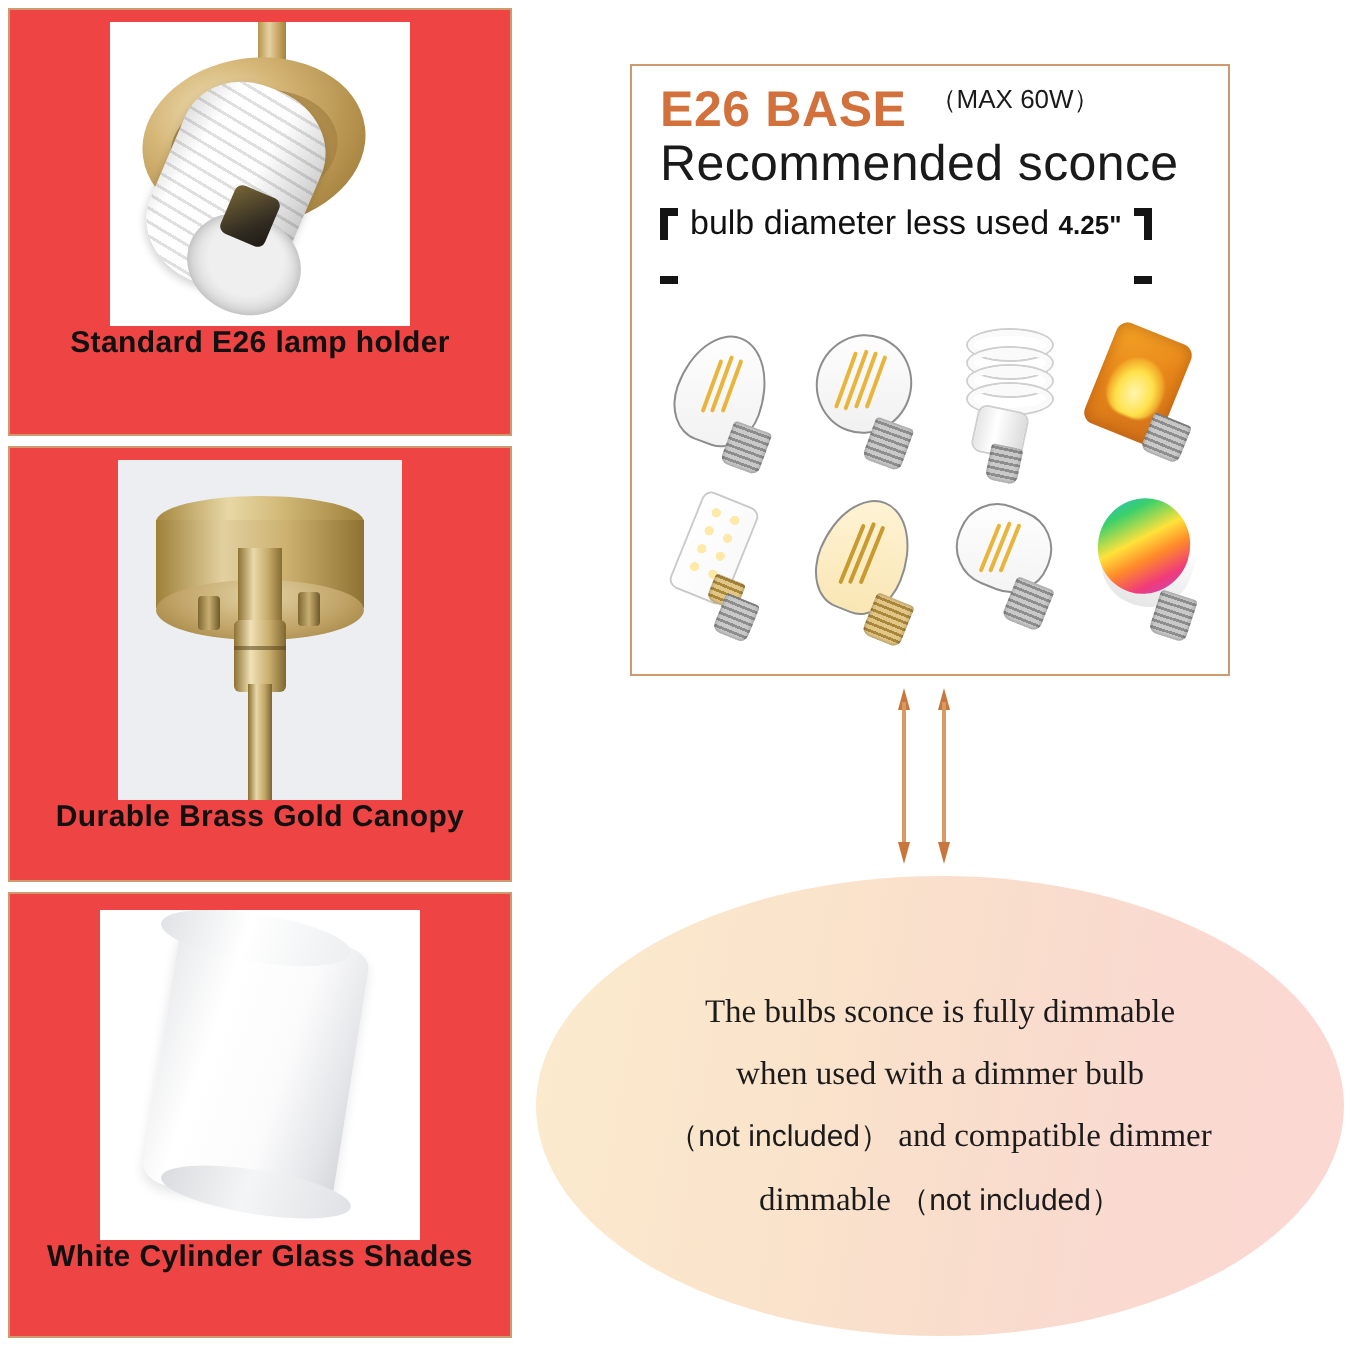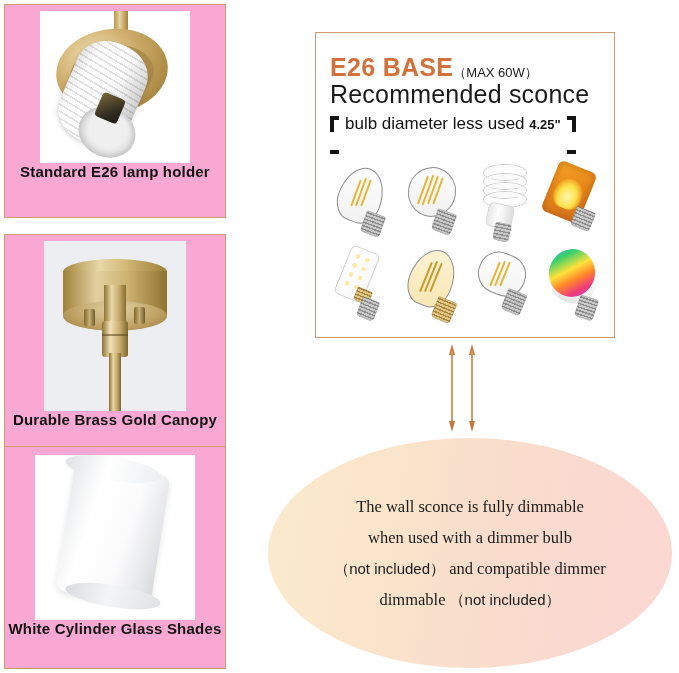--- a/index.html
+++ b/index.html
@@ -7,25 +7,25 @@
        font-family:"Liberation Sans",sans-serif;}
 
   .page{position:absolute;inset:0;background:#fff;}
 
   
   .panel{position:absolute;border:1.5px solid #cf9a6e;background:#fff;box-sizing:border-box;}
 
   
   .left-col{position:absolute;left:4px;top:4px;width:252px;height:665px;}
 
-  .lpanel{position:absolute;left:0;width:222px;border:1.5px solid #cf9a6e;
-          background:#f9a8d4;box-sizing:border-box;display:flex;flex-direction:column;
+  .lpanel{position:absolute;left:0;width:252px;border:1.5px solid #cf9a6e;
+          background:#ef4444;box-sizing:border-box;display:flex;flex-direction:column;
           align-items:center;justify-content:flex-start;}
   .lp1{top:0;height:214px;}
-  .lp2{top:219px;height:218px;margin-top:11px;}
+  .lp2{top:219px;height:218px;}
   .lp3{top:442px;height:223px;}
 
   .photo{position:relative;overflow:hidden;}
   .caption{font-weight:bold;font-size:15px;color:#111;letter-spacing:.2px;
            text-align:center;width:100%;}
 
   
   .holder-stage{width:150px;height:152px;margin-top:6px;position:relative;background:#fff;}
   .stem{position:absolute;left:74px;top:0;width:14px;height:26px;
         background:linear-gradient(90deg,#b7954f,#e5d2a2 40%,#cbaa68 70%,#a2823f);}
@@ -80,21 +80,21 @@
   .cyl-top{position:absolute;left:30px;top:2px;width:96px;height:24px;border-radius:50%;
        transform:rotate(9deg);
        background:linear-gradient(100deg,#dfe1e4,#ffffff 45%,#eceef0);}
   .cyl-bot{position:absolute;left:30px;top:130px;width:96px;height:22px;border-radius:50%;
        transform:rotate(9deg);
        background:linear-gradient(100deg,#d9dbde,#f4f5f6 45%,#dfe1e4);}
 
   
   .e26{left:315px;top:32px;width:300px;height:306px;}
   .e26-head{position:absolute;left:14px;top:8px;right:8px;}
-  .row-title{display:flex;align-items:flex-end;margin-top:12px;}
+  .row-title{display:flex;align-items:flex-start;gap:12px;}
   .e26-base{font-size:25px;font-weight:bold;color:#d2713c;letter-spacing:.3px;}
   .max60{font-size:13px;color:#1a1a1a;letter-spacing:0;}
   .rec-bulbs{font-size:25px;color:#1a1a1a;margin-top:-2px;letter-spacing:.2px;}
   .bracket-block{display:flex;align-items:stretch;margin-top:5px;}
   .brk{width:10px;position:relative;}
   .brk::before{content:"";position:absolute;top:2px;bottom:2px;width:4px;background:#141414;}
   .brk-l::before{left:0;}
   .brk-l::after{content:"";position:absolute;left:0;top:2px;width:9px;height:4px;background:#141414;
         box-shadow:0 34px 0 0 #141414;}
   .brk-r::before{right:0;}
@@ -350,20 +350,20 @@
     </div>
     <div class="arrow a2">
       <span class="hu"></span>
       <span class="shaft"></span>
       <span class="hd"></span>
     </div>
   </div>
 
   <div class="ellipse">
     <div class="etext">
-      <div>The wall sconce is fully dimmable</div>
+      <div>The bulbs sconce is fully dimmable</div>
       <div>when used with a dimmer bulb</div>
       <div><span class="ni">（not included）</span><span> and compatible dimmer</span></div>
       <div><span>dimmable </span><span class="ni">（not included）</span></div>
     </div>
   </div>
 
 </div>
 
 </body></html>

